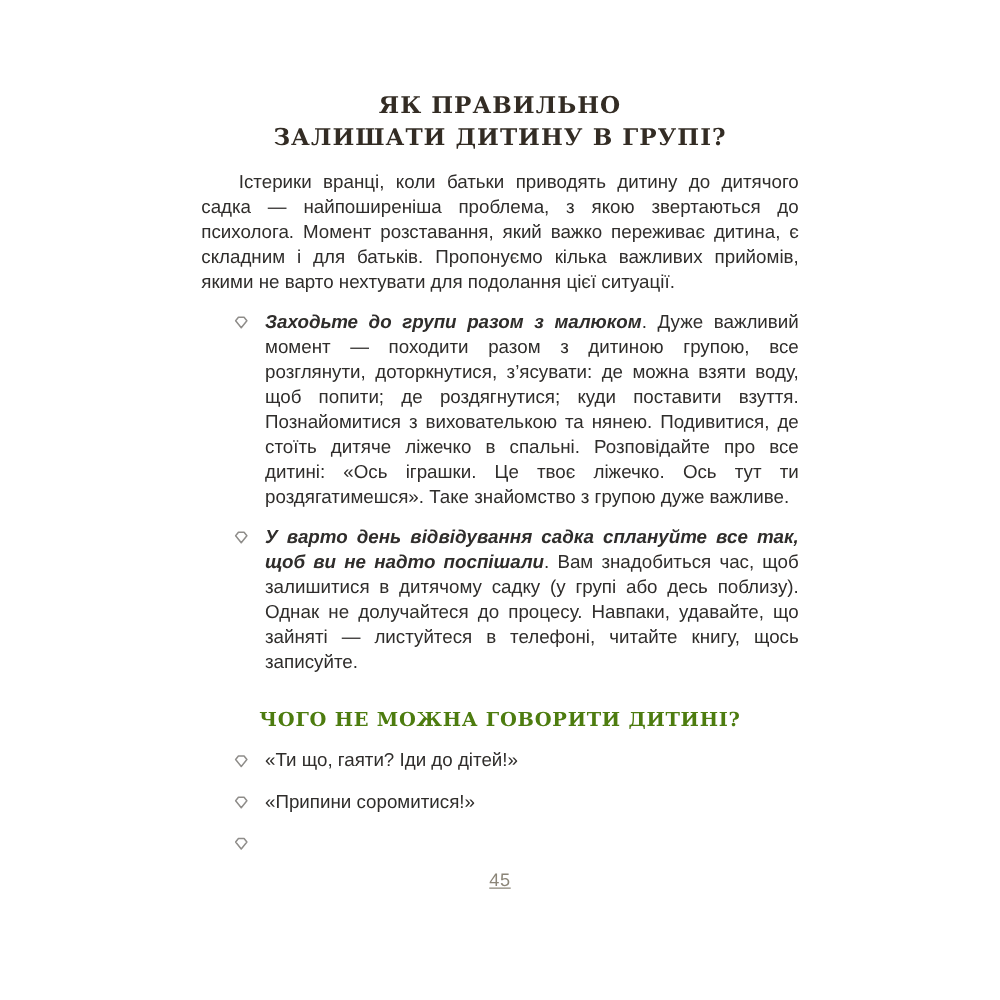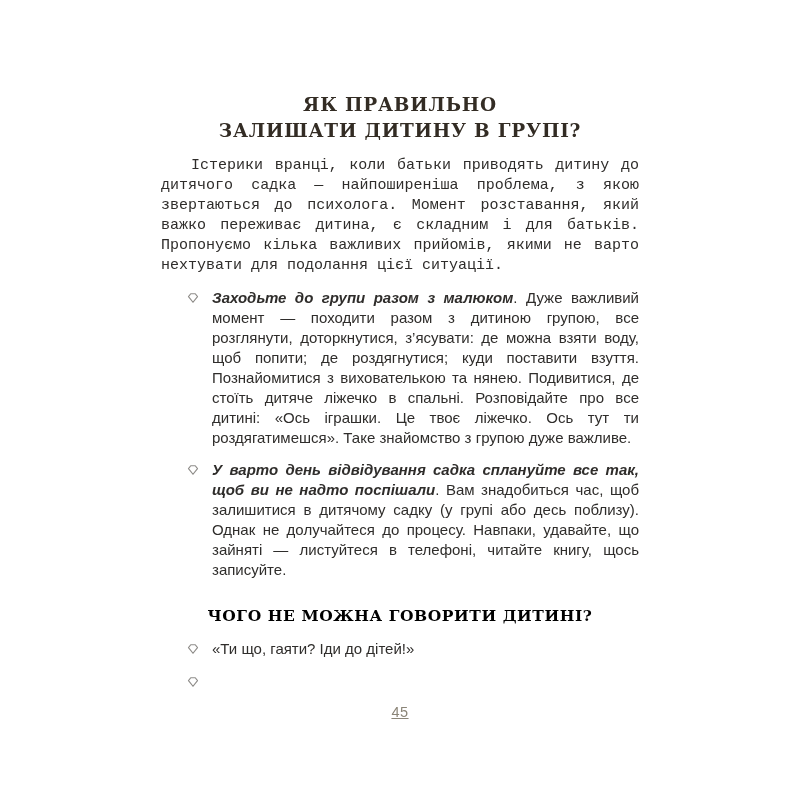--- a/index.html
+++ b/index.html
@@ -6,42 +6,41 @@
     margin: 0;
     padding: 0;
     background: #ffffff;
     width: 800px;
     height: 800px;
     overflow: hidden;
   }
   .page {
     width: 478px;
     margin: 0 auto;
-    padding-top: 92px;
+    padding-top: 72px;
     color: #2f2d2b;
     font-family: "Liberation Sans", sans-serif;
     font-size: 15px;
     line-height: 20px;
   }
   .title {
     font-family: "DejaVu Serif", serif;
     font-weight: 700;
     font-size: 18.5px;
     line-height: 26px;
     letter-spacing: 0.8px;
     text-align: center;
     color: #332c24;
     margin: 0 0 12px 0;
     white-space: pre-line;
   }
   .intro {
     margin: 10px 0 0 0;
     text-align: justify;
     text-indent: 30px;
-    font-family: Liberation Mono, monospace;
   }
   .list {
     margin-top: 4px;
   }
   .item {
     display: flex;
     gap: 13px;
     padding-left: 26px;
     margin-top: 12px;
   }
@@ -60,21 +59,21 @@
   .lead {
     font-weight: 700;
     font-style: italic;
   }
   .subtitle {
     font-family: "DejaVu Serif", serif;
     font-weight: 700;
     font-size: 15.5px;
     letter-spacing: 0.6px;
     text-align: center;
-    color: #000000;
+    color: #4d7c0f;
     margin: 26px 0 6px 0;
   }
   .quotes .item {
     margin-top: 13px;
   }
   .page-number {
     text-align: center;
     color: #8b8578;
     font-size: 14.5px;
     margin-top: 14px;
@@ -120,20 +119,28 @@
 
     <div class="item">
       <span class="marker">
         <svg viewBox="0 0 24 24" width="12" height="12">
           <path d="M7.5 3.5 L16.5 3.5 L21 9.2 L12 20.5 L3 9.2 Z" fill="none" stroke="#8f8d8a" stroke-width="2.4" stroke-linejoin="round"></path>
         </svg>
       </span>
       <p class="item-body">«Ти що, гаяти? Іди до дітей!»</p>
     </div>
 
+    <div class="item">
+      <span class="marker">
+        <svg viewBox="0 0 24 24" width="12" height="12">
+          <path d="M7.5 3.5 L16.5 3.5 L21 9.2 L12 20.5 L3 9.2 Z" fill="none" stroke="#8f8d8a" stroke-width="2.4" stroke-linejoin="round"></path>
+        </svg>
+      </span>
+      <p class="item-body">«Припини соромитися!»</p>
+    </div>
 
     <div class="item">
       <span class="marker">
         <svg viewBox="0 0 24 24" width="12" height="12">
           <path d="M7.5 3.5 L16.5 3.5 L21 9.2 L12 20.5 L3 9.2 Z" fill="none" stroke="#8f8d8a" stroke-width="2.4" stroke-linejoin="round"></path>
         </svg>
       </span>
     </div>
 
 

